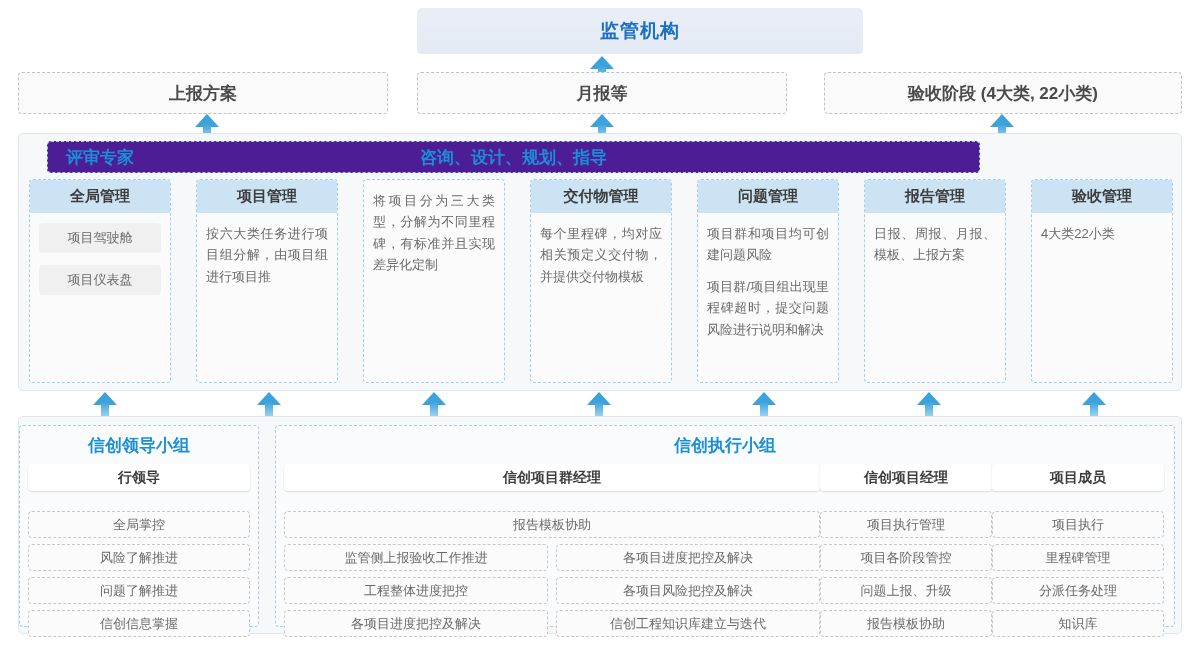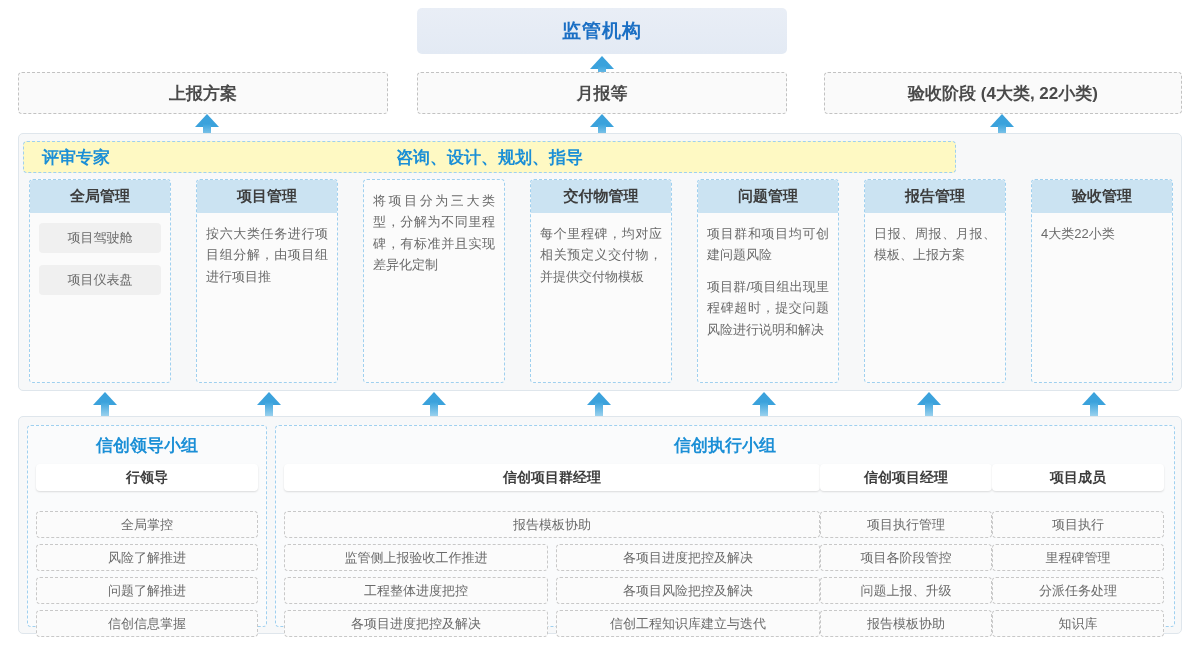--- a/index.html
+++ b/index.html
@@ -28,21 +28,21 @@
     width: 0; height: 0;
     border-left: 12px solid transparent;
     border-right: 12px solid transparent;
     border-bottom: 13px solid #3ba2dc;
   }
 
   
   .top-box {
     position: absolute;
     left: 417px; top: 8px;
-    width: 370px; height: 46px;
+    width: 446px; height: 46px;
     background: linear-gradient(180deg, #e9eef6 0%, #e3eaf4 100%);
     border-radius: 5px;
     display: flex; align-items: center; justify-content: center;
     font-size: 19px; font-weight: bold; color: #1b6fc4;
     letter-spacing: 1px;
   }
 
   
   .report-row {
     position: absolute;
@@ -65,25 +65,25 @@
   .middle {
     position: absolute;
     left: 18px; top: 133px;
     width: 1164px; height: 258px;
     background: #f7f8f9;
     border: 1px solid #dfe6ec;
     border-radius: 5px;
   }
   .middle-head {
     position: absolute;
-    left: 4px; top: 7px;
+    left: 28px; top: 7px;
     width: 933px; height: 32px;
     border: 1px dashed #9fd0ef;
     border-radius: 4px;
-    background: #fef9c3;
+    background: #4c1d95;
   }
   .middle-head .expert {
     position: absolute; left: 18px; top: 50%;
     transform: translateY(-50%);
     font-size: 17px; font-weight: bold; color: #1b8fd6;
   }
   .middle-head .consult {
     position: absolute; left: 0; right: 0; top: 50%;
     transform: translateY(-50%);
     text-align: center;
@@ -138,21 +138,21 @@
     border: 1px solid #dfe6ec;
     border-radius: 5px;
   }
   .group {
     position: absolute; top: 8px; height: 202px;
     border: 1px dashed #9fd0ef;
     border-radius: 4px;
     background: #fafbfc;
     padding: 6px 8px 8px;
   }
-  .group.leaders { left: 8px;  width: 240px; }
+  .group.leaders { left: 0;  width: 240px; }
   .group.exec    { left: 256px; width: 900px; }
 
   .group-title {
     text-align: center;
     font-size: 17px; font-weight: bold; color: #1b8fd6;
     line-height: 28px;
     margin-bottom: 4px;
   }
 
   .role-head {

